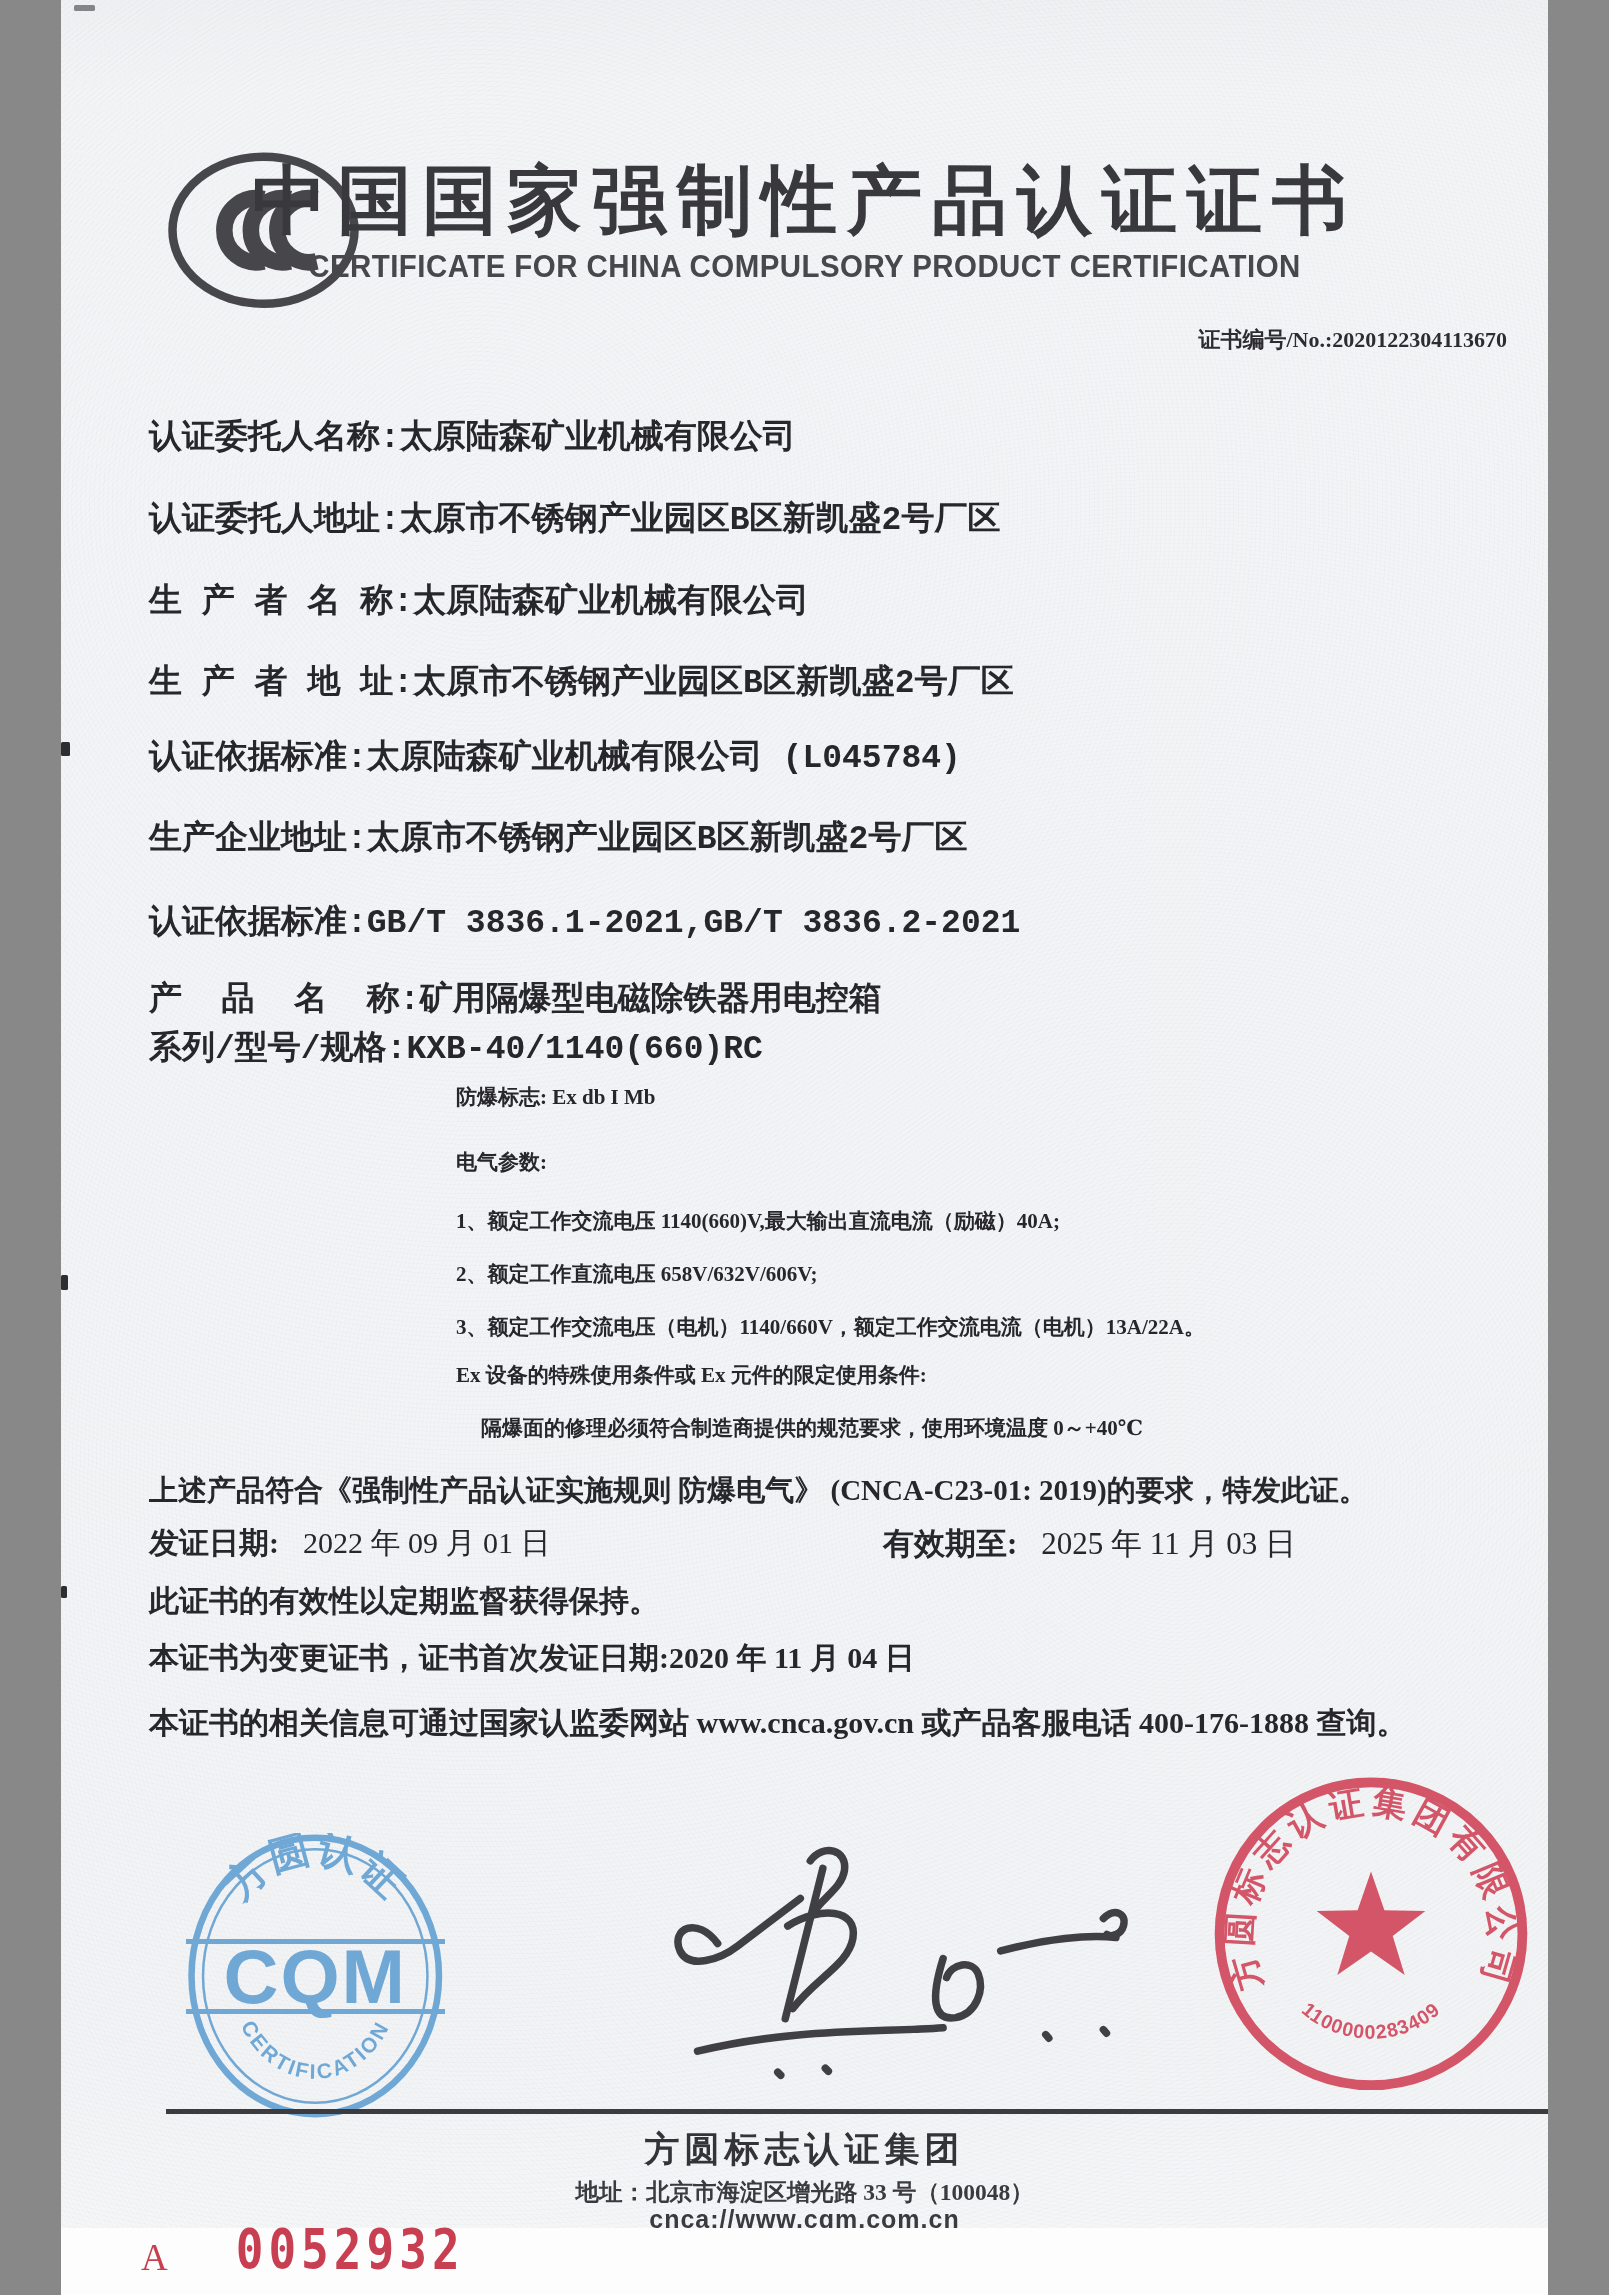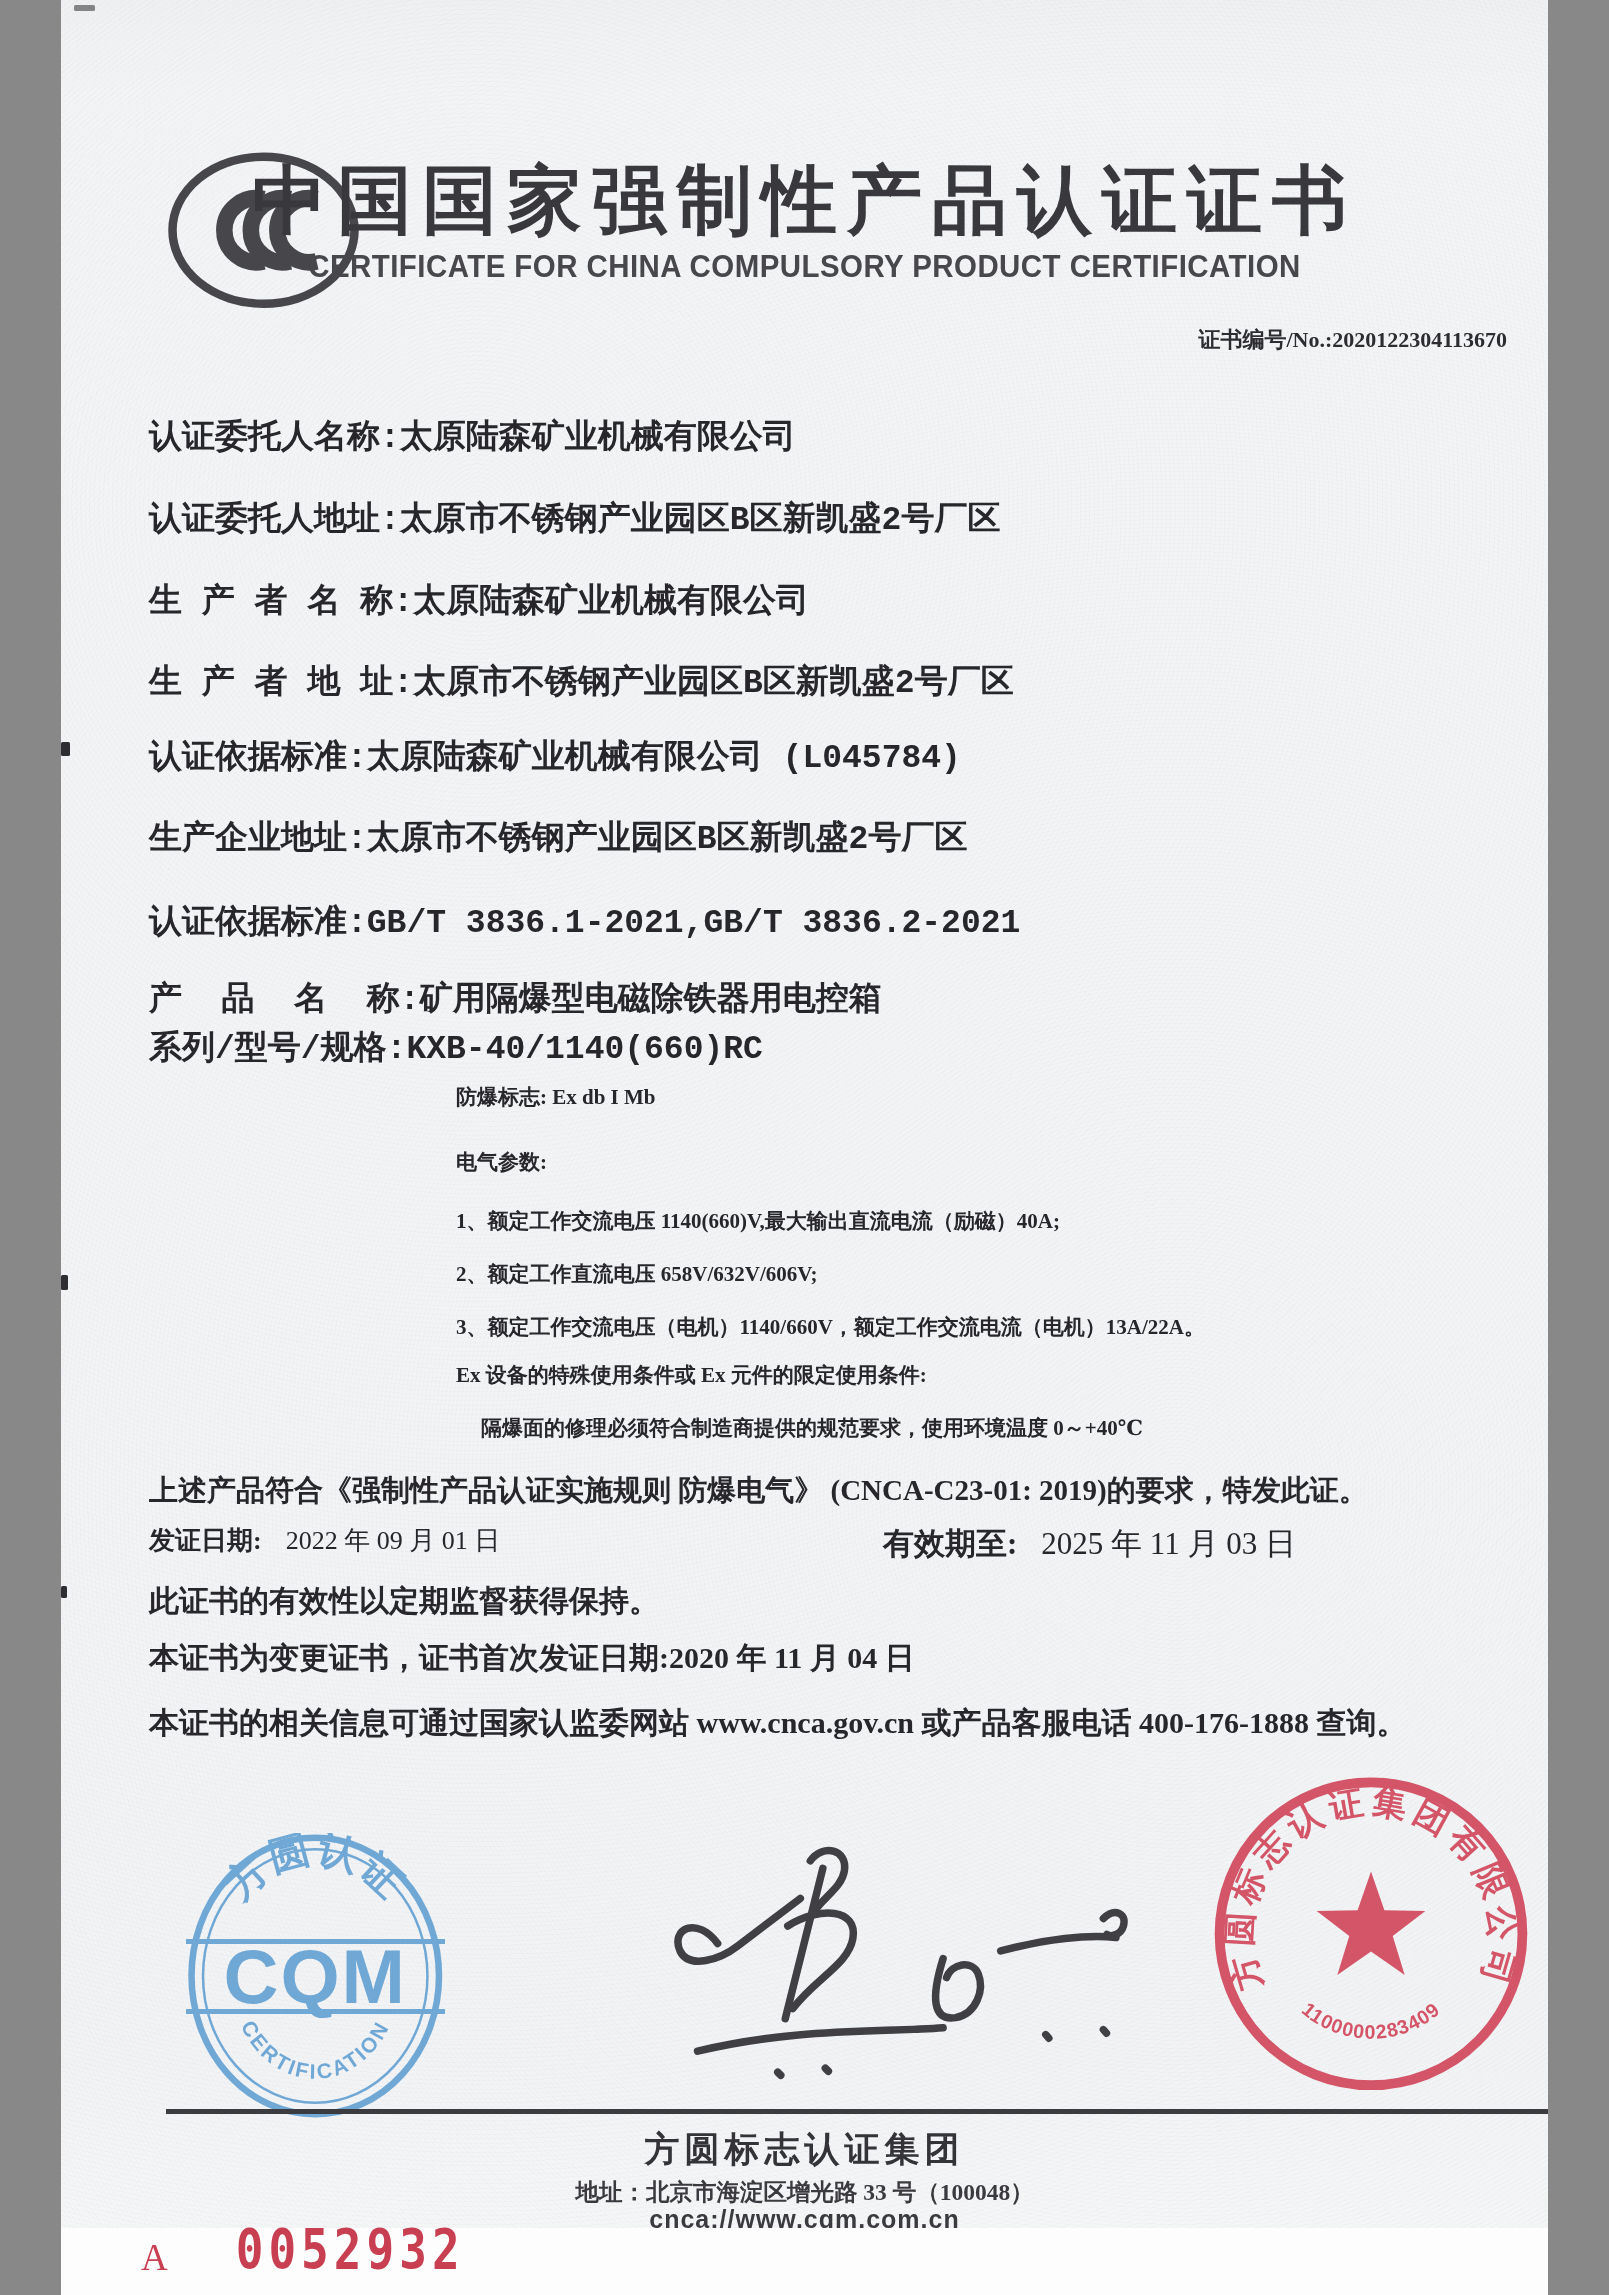--- a/index.html
+++ b/index.html
@@ -88,21 +88,21 @@
   <div class="line spec ind1" style="top:1083px">防爆标志: Ex db I Mb</div>
   <div class="line spec ind1" style="top:1148px">电气参数:</div>
   <div class="line spec ind1" style="top:1207px">1、额定工作交流电压 1140(660)V,最大输出直流电流（励磁）40A;</div>
   <div class="line spec ind1" style="top:1260px">2、额定工作直流电压 658V/632V/606V;</div>
   <div class="line spec ind1" style="top:1313px">3、额定工作交流电压（电机）1140/660V，额定工作交流电流（电机）13A/22A。</div>
   <div class="line spec ind1" style="top:1361px">Ex 设备的特殊使用条件或 Ex 元件的限定使用条件:</div>
   <div class="line spec ind2" style="top:1414px">隔爆面的修理必须符合制造商提供的规范要求，使用环境温度 0～+40℃</div>
 
   <div class="line statement" style="top:1471px">上述产品符合《强制性产品认证实施规则 防爆电气》 (CNCA-C23-01: 2019)的要求，特发此证。</div>
 
-  <div class="line" style="left:88px;top:1523px;font-size:26px;"><span class="dlab">发证日期:</span><span class="dval">2022 年 09 月 01 日</span></div>
+  <div class="line" style="left:88px;top:1523px;font-size:30px;"><span class="dlab">发证日期:</span><span class="dval">2022 年 09 月 01 日</span></div>
   <div class="line" style="left:822px;top:1523px;font-size:31px;"><span class="dlab">有效期至:</span><span class="dval">2025 年 11 月 03 日</span></div>
 
   <div class="line note" style="top:1581px">此证书的有效性以定期监督获得保持。</div>
   <div class="line note" style="top:1638px">本证书为变更证书，证书首次发证日期:2020 年 11 月 04 日</div>
   <div class="line note" style="top:1703px">本证书的相关信息可通过国家认监委网站 www.cnca.gov.cn 或产品客服电话 400-176-1888 查询。</div>
 
   <svg class="svg-cqm" width="263" height="286" viewBox="0 0 525 570">
     <g fill="none" stroke="#66a2d3">
       <ellipse cx="262" cy="285" rx="247" ry="276" stroke-width="13"></ellipse>
       <ellipse cx="262" cy="285" rx="224" ry="253" stroke-width="5"></ellipse>

